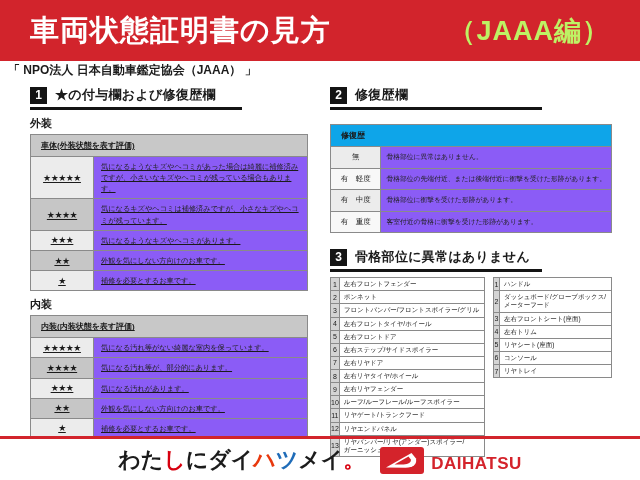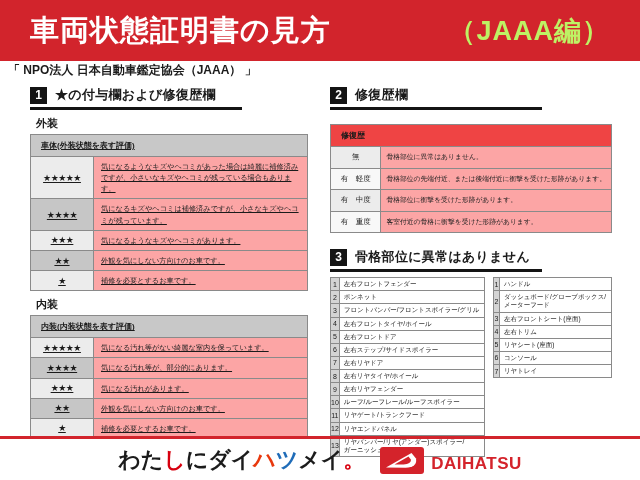--- a/index.html
+++ b/index.html
@@ -17,37 +17,37 @@
   .col-l{position:absolute;left:30px;top:86px;width:278px;}
   .col-r{position:absolute;left:330px;top:86px;width:282px;}
 
   
   .sec-head{display:flex;align-items:center;gap:8px;border-bottom:3px solid #141414;
             padding-bottom:3px;width:212px;}
   .sec-num{width:17px;height:17px;background:#141414;color:#fff;font-size:12px;font-weight:bold;
            display:flex;align-items:center;justify-content:center;flex:0 0 auto;}
   .sec-title{font-size:13px;font-weight:bold;letter-spacing:0.3px;white-space:nowrap;}
 
-  .part-label{font-size:11px;font-weight:bold;margin:6px 0 3px 6px;}
+  .part-label{font-size:11px;font-weight:bold;margin:6px 0 3px 0;}
 
   
   table{border-collapse:collapse;}
   .rating{width:278px;margin-bottom:2px;text-decoration:underline;}
   .rating th{background:#c8c8c8;border:1px solid #8a8a8a;font-size:8px;font-weight:bold;
              text-align:left;padding:5px 0 5px 10px;}
   .rating td{border:1px solid #8a8a8a;}
   .star-cell{width:58px;text-align:center;font-size:9px;padding:4px 2px;letter-spacing:-0.5px;}
   .bg-light{background:#ececec;}
   .bg-dark{background:#c6c6c6;}
   .bg-white{background:#f8f8f8;}
-  .desc-cell{background:#fca5a5;font-size:7.2px;line-height:1.55;padding:4px 7px;color:#222;}
+  .desc-cell{background:#8b5cf6;font-size:7.2px;line-height:1.55;padding:4px 7px;color:#222;}
 
   
   .repair{width:282px;margin-top:14px;}
-  .repair th{background:#ef4444;border:1px solid #8a8a8a;font-size:8px;font-weight:bold;
+  .repair th{background:#0ea5e9;border:1px solid #8a8a8a;font-size:8px;font-weight:bold;
              text-align:left;padding:5px 0 5px 10px;}
   .repair td{border:1px solid #8a8a8a;}
   .grade-cell{width:56px;text-align:center;font-size:7.5px;padding:5px 2px;}
   .repair .desc-cell{font-size:6.8px;padding:5px 5px;}
 
   
   .sec3{margin-top:15px;}
   .parts{display:flex;gap:8px;margin-top:5px;align-items:flex-start;}
   .parts-t td{border:1px solid #8a8a8a;}
   .num-cell{width:33px;background:#d4d4d4;text-align:center;font-size:7px;padding:2px 0;}

